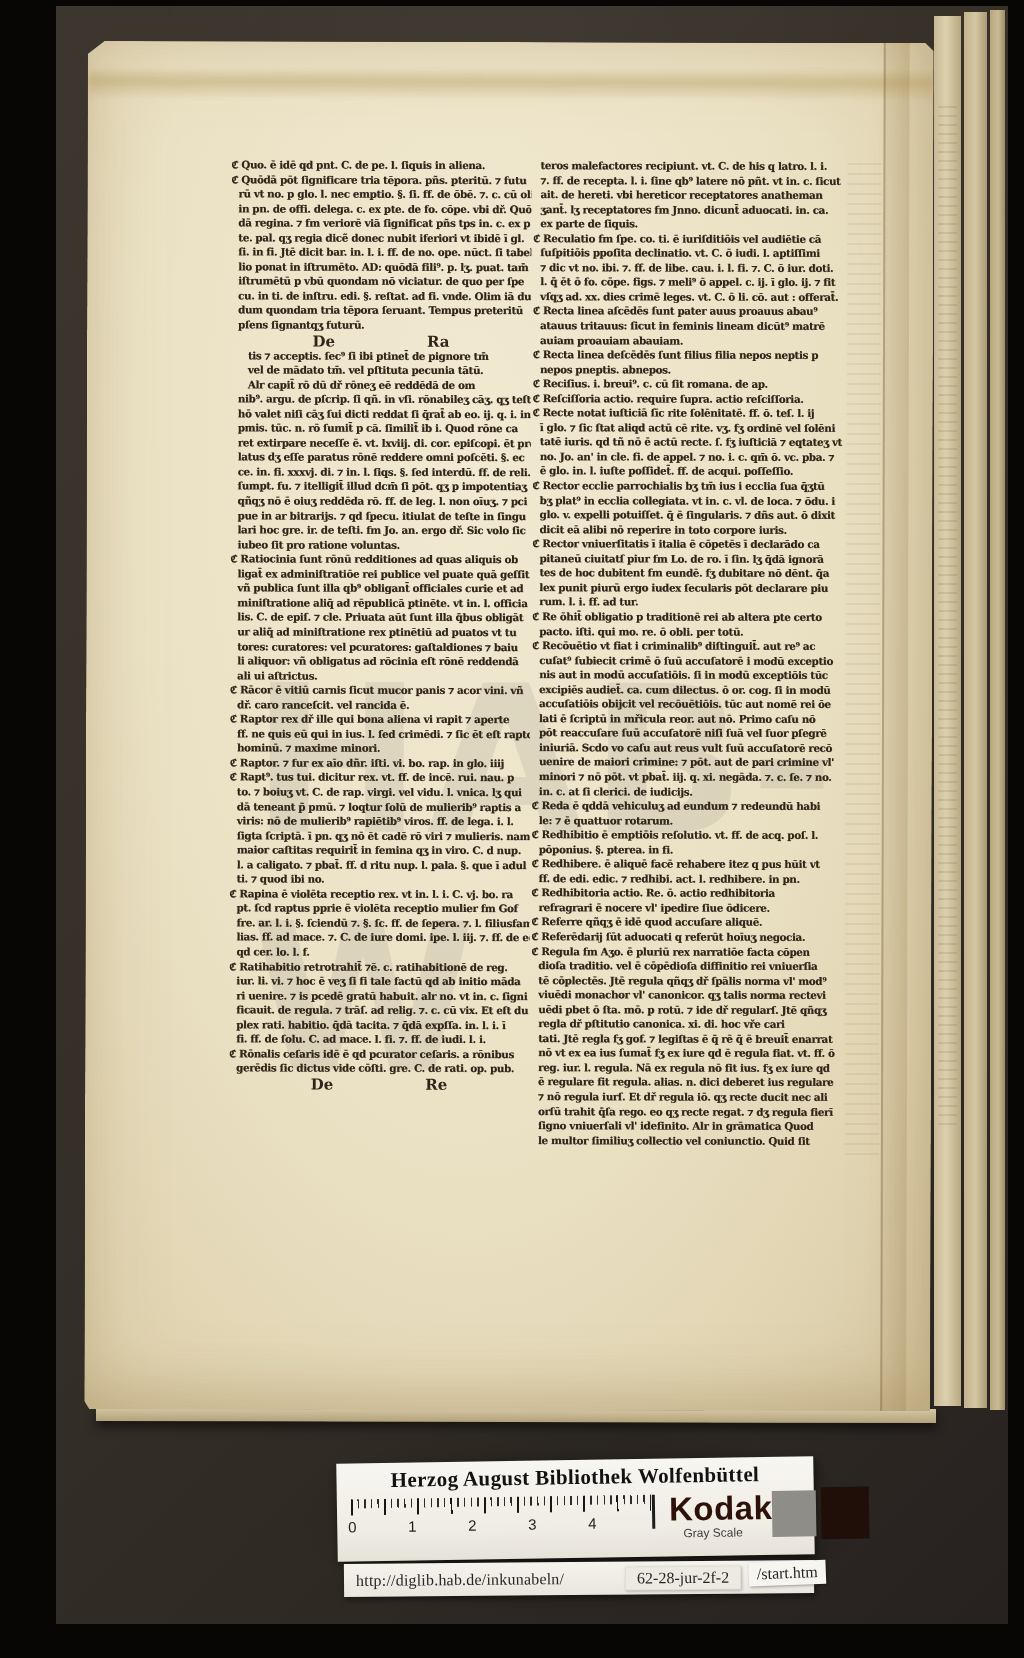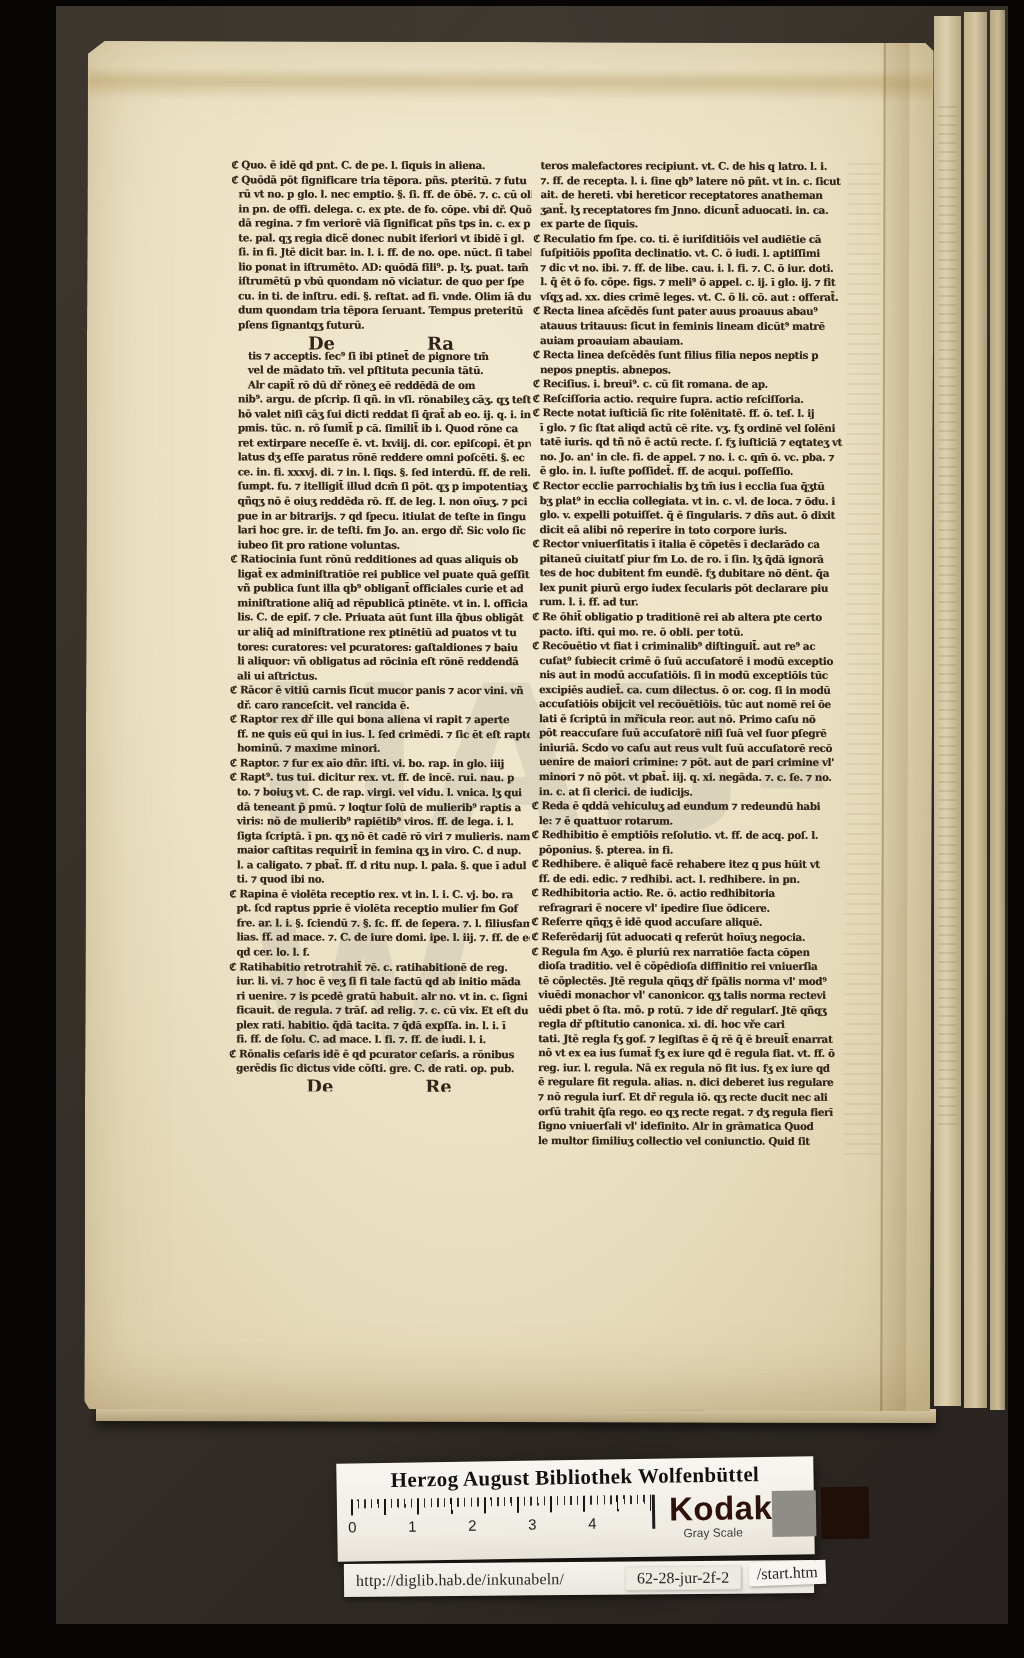--- a/index.html
+++ b/index.html
@@ -69,21 +69,21 @@
     height:14.55px;line-height:14.55px;
     font-size:10.3px;font-weight:bold;color:#33241a;
     letter-spacing:-0.35px;white-space:nowrap;
     text-shadow:0.3px 0.2px 0.6px rgba(46,29,16,0.55);
   }
   .tl.cont{padding-left:7px;}
   .tl.entry{padding-left:0;}
   .tl.flush{padding-left:0 !important;}
   .sec-hdr{
     height:16px;display:flex;justify-content:center;gap:92px;
-    font-size:18px;font-weight:bold;color:#33241a;
+    font-size:15px;font-weight:bold;color:#33241a;
   }
   .initial-row{display:flex;height:30px;}
   .dropcap{
     font-size:29px;line-height:28px;font-weight:bold;color:#2d1f15;
     margin-left:14px;letter-spacing:-1px;transform:scaleY(1.08);
     text-shadow:0.5px 0.5px 0.8px rgba(46,29,16,0.5);
   }
   .initial-lines{margin-left:8px;width:calc(100% - 92px);overflow:hidden;}
   
   .footer-shadow{

